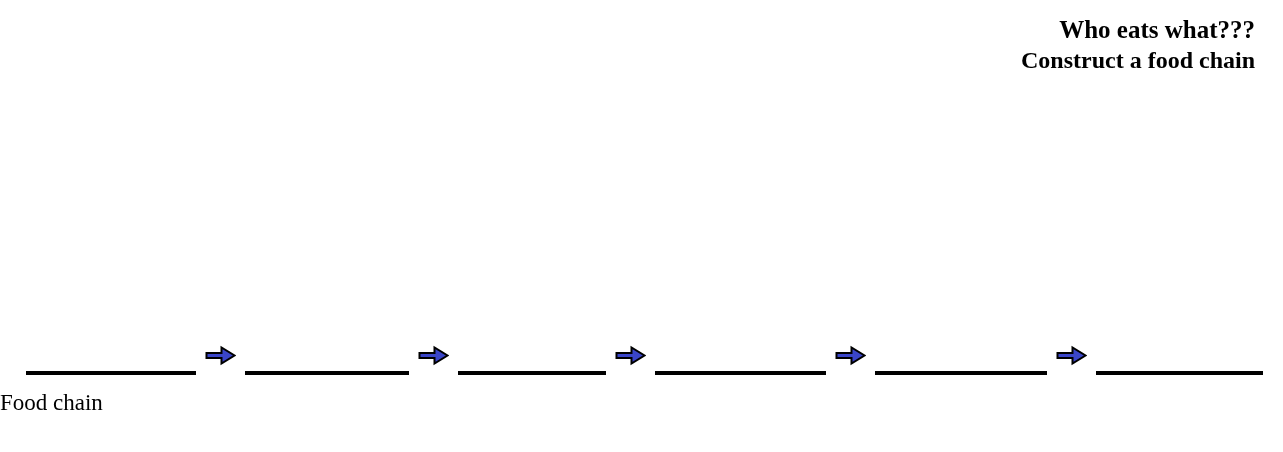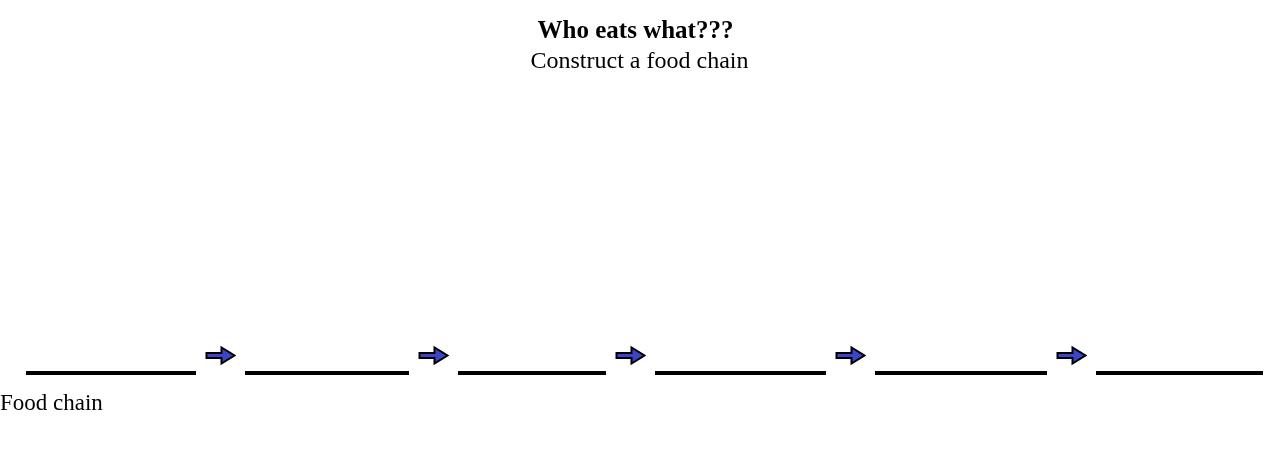--- a/index.html
+++ b/index.html
@@ -12,33 +12,33 @@
     width: 1283px;
     height: 452px;
     background: #ffffff;
     overflow: hidden;
     font-family: "Liberation Serif", serif;
     color: #000000;
   }
   .header {
     position: absolute;
     top: 14px;
-    left: 8px;
+    left: 0;
     width: 1255px; 
-    text-align: center;
+    text-align: right;
   }
   .title {
     font-size: 25px;
     font-weight: bold;
     line-height: 1.25;
     margin: 0;
   }
   .subtitle {
     font-size: 24px;
-    font-weight: normal;
+    font-weight: bold;
     line-height: 1.3;
     margin: 0;
     padding-left: 8px;
   }
   .chain-row {
     position: absolute;
     left: 26px;
     right: 20px;
     top: 343px;
     height: 32px;

